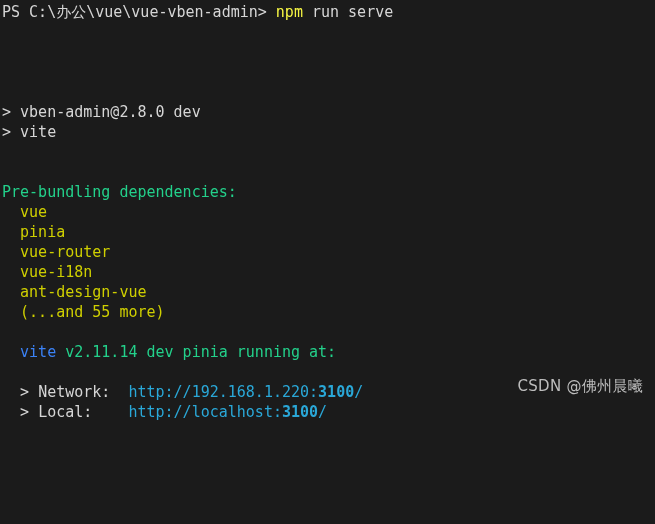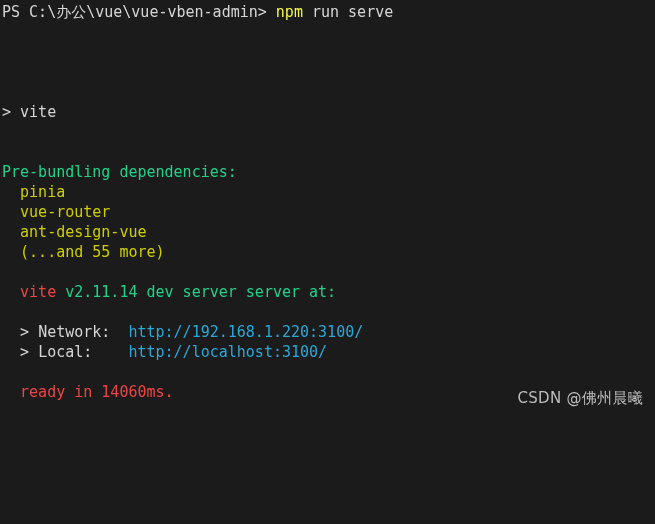--- a/index.html
+++ b/index.html
@@ -28,37 +28,37 @@
     white-space: pre;
     height: 20px;
     line-height: 20px;
     letter-spacing: 0px;
   }
   .line.blank { color: transparent; }
   .c-white   { color: #d6d6d6; }
   .c-yellow  { color: #f5f543; }
   .c-olive   { color: #cfcf00; }
   .c-green   { color: #23d18b; }
-  .c-cyan    { color: #ef4444; }
+  .c-cyan    { color: #3b82f6; }
   .c-blue    { color: #2aa8d8; }
-  .bold      { font-weight: normal; }
+  .bold      { font-weight: bold; }
 
   .cursor {
     position: absolute;
     left: 5px;
     top: 515px;
     width: 11px;
     height: 9px;
     background: #cfcfcf;
   }
 
   .watermark {
     position: absolute;
     right: 12px;
-    bottom: 12px;
+    bottom: 24px;
     font-family: "DejaVu Sans", "Liberation Sans", sans-serif;
     font-size: 15px;
     color: #bdbdbd;
     white-space: pre;
     letter-spacing: 0.3px;
   }
 </style>
 </head>
 <body>
 
@@ -67,34 +67,37 @@
 
     <div class="line"><span class="c-white">PS</span><span class="c-white"> </span><span class="c-white">C:\办公\vue\vue-vben-admin&gt;</span><span class="c-white"> </span><span class="c-yellow">npm</span><span class="c-white"> </span><span class="c-white">run serve</span></div>
 
     <div class="line blank"> </div>
 
 
     <div class="line blank"> </div>
     <div class="line blank"> </div>
     <div class="line blank"> </div>
 
+    <div class="line"><span class="c-white">&gt; vben-admin@2.8.0 dev</span></div>
     <div class="line"><span class="c-white">&gt; vite</span></div>
 
     <div class="line blank"> </div>
     <div class="line blank"> </div>
 
     <div class="line"><span class="c-green">Pre-bundling dependencies:</span></div>
+    <div class="line"><span class="c-olive">  <span>vue</span></span></div>
     <div class="line"><span class="c-olive">  <span>pinia</span></span></div>
     <div class="line"><span class="c-olive">  <span>vue-router</span></span></div>
+    <div class="line"><span class="c-olive">  <span>vue-i18n</span></span></div>
     <div class="line"><span class="c-olive">  <span>ant-design-vue</span></span></div>
     <div class="line"><span class="c-olive">  <span>(...and 55 more)</span></span></div>
 
     <div class="line blank"> </div>
 
-    <div class="line"><span class="c-cyan">  </span><span class="c-cyan">vite</span><span class="c-green"> </span><span class="c-green">v2.11.14</span><span class="c-green"> </span><span class="c-green">dev server server at:</span></div>
+    <div class="line"><span class="c-cyan">  </span><span class="c-cyan">vite</span><span class="c-green"> </span><span class="c-green">v2.11.14</span><span class="c-green"> </span><span class="c-green">dev pinia running at:</span></div>
 
     <div class="line blank"> </div>
 
     <div class="line"><span class="c-white">  </span><span class="c-white">&gt;</span><span class="c-white"> </span><span class="c-white">Network:</span><span class="c-white">  </span><span class="c-blue">http://192.168.1.220:</span><span class="c-blue bold">3100</span><span class="c-blue">/</span></div>
 
 
     <div class="line"><span class="c-white">  </span><span class="c-white">&gt;</span><span class="c-white"> </span><span class="c-white">Local:  </span><span class="c-white">  </span><span class="c-blue">http://localhost:</span><span class="c-blue bold">3100</span><span class="c-blue">/</span></div>
 
     <div class="line blank"> </div>
 

